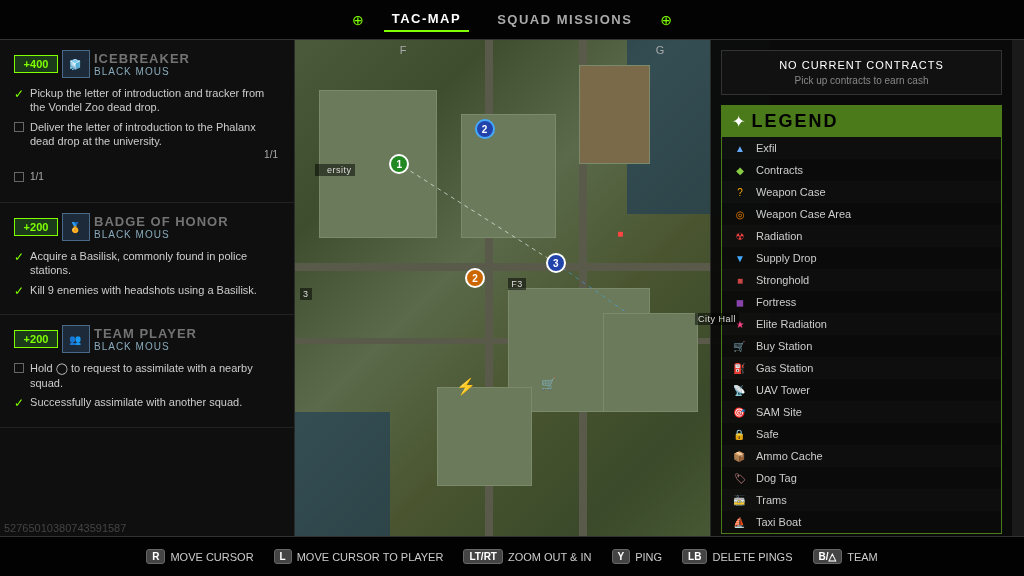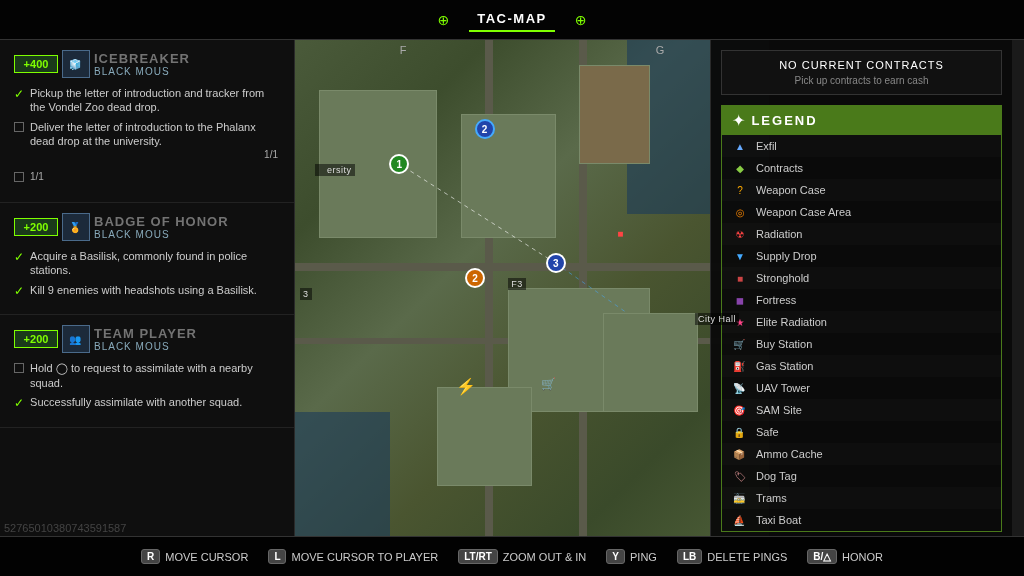--- a/index.html
+++ b/index.html
@@ -278,25 +278,25 @@
 
     .legend-header {
       background: #4a7a1a;
       display: flex;
       align-items: center;
       gap: 6px;
       padding: 5px 10px;
     }
 
     .legend-title {
-      font-size: 13px;
+      font-size: 18px;
       letter-spacing: 2px;
       font-weight: bold;
       text-transform: uppercase;
-      color: #ffffff;
+      color: #000000;
     }
 
     .legend-item {
       display: flex;
       align-items: center;
       gap: 8px;
       padding: 3px 10px;
       font-size: 11px;
       color: #ccc;
     }
@@ -400,20 +400,21 @@
       pointer-events: none;
       z-index: 8;
     }
   </style>
 </head>
 <body>
 
 <div class="header">
   <span class="header-icon">⊕</span>
   <span class="header-tab active">TAC-MAP</span>
+  <span class="header-tab">SQUAD MISSIONS</span>
   <span class="header-icon">⊕</span>
 </div>
 
 <div class="left-panel">
 
   <div class="mission-block">
     <div class="mission-header">
       <span class="xp-badge">+400</span>
       <div class="mission-icon">🧊</div>
       <div>
@@ -638,18 +639,18 @@
       <div class="bottom-action">
       <span class="key-badge">Y</span>
       <span>PING</span>
     </div>
       <div class="bottom-action">
       <span class="key-badge">LB</span>
       <span>DELETE PINGS</span>
     </div>
       <div class="bottom-action">
       <span class="key-badge">B/△</span>
-      <span>HONOR</span>
+      <span>TEAM</span>
     </div>
     </div>
 </div>
 
 <div class="seed-number">52765010380743591587</div>
 
 </body></html>

